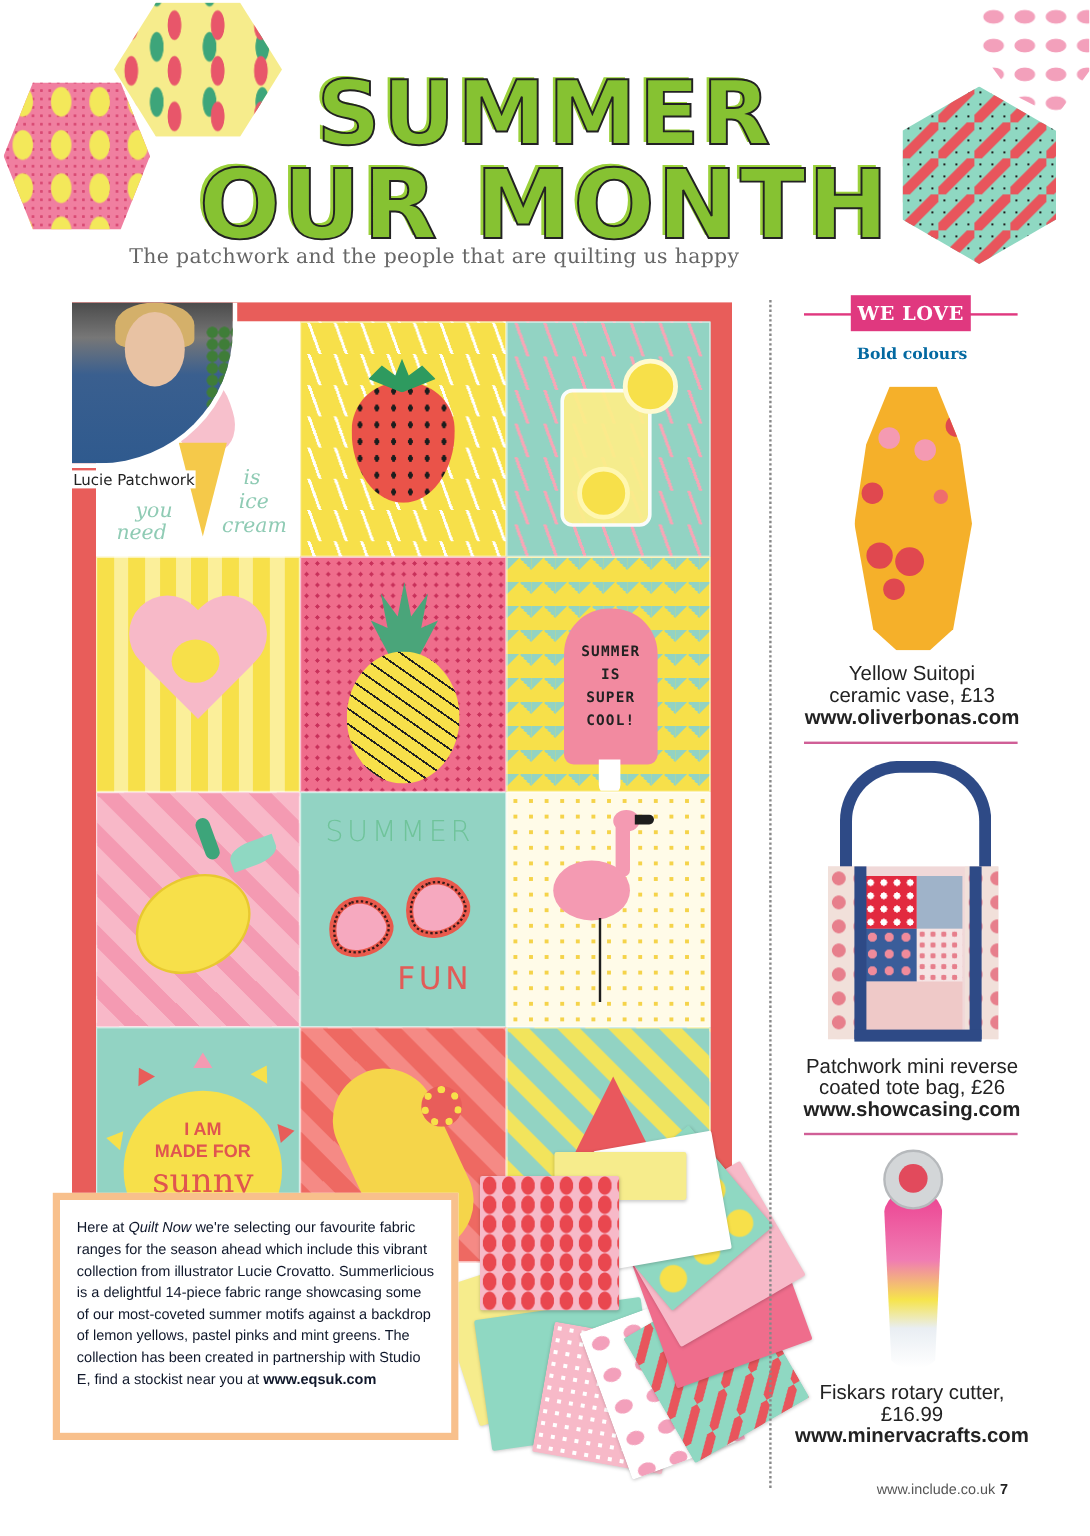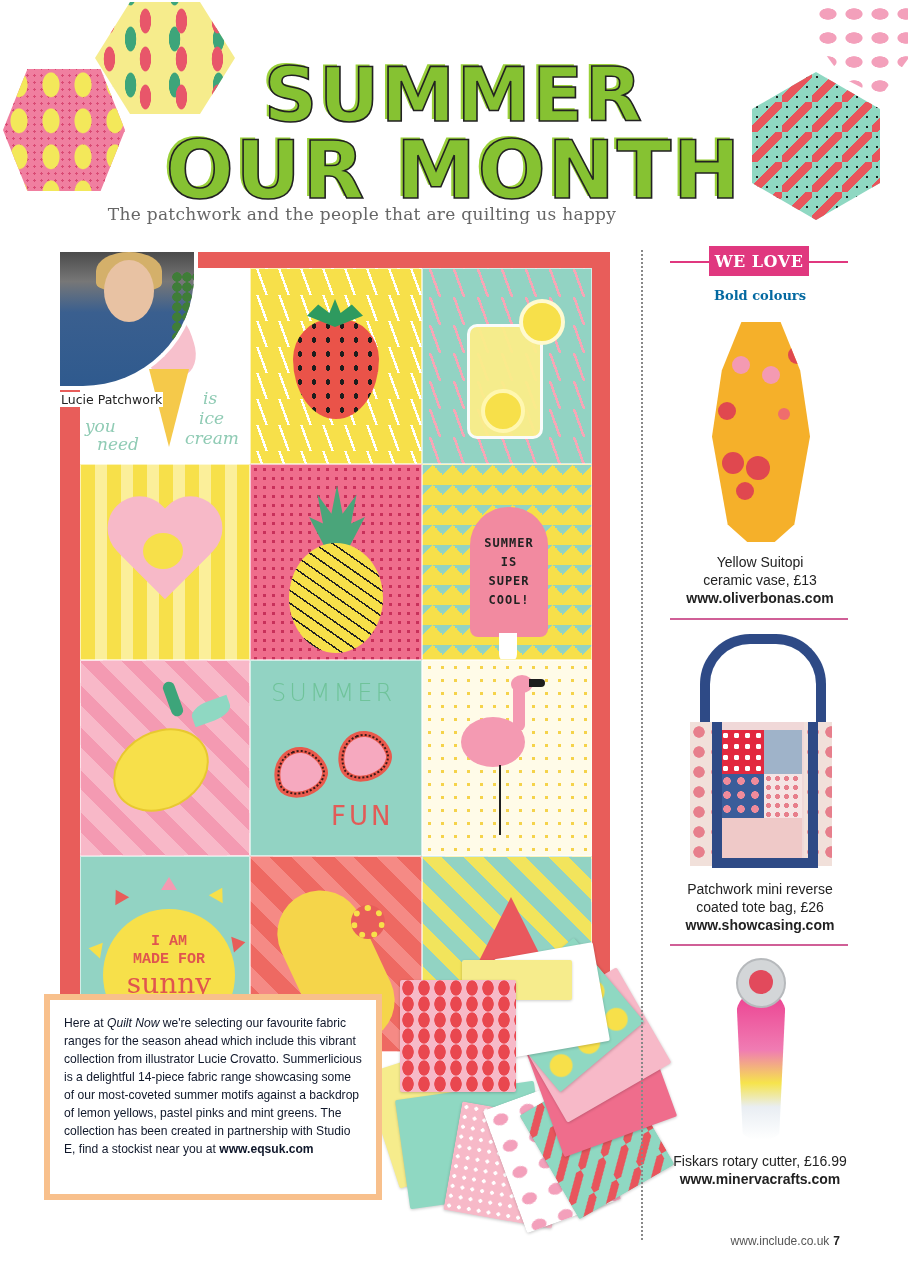--- a/index.html
+++ b/index.html
@@ -82,21 +82,21 @@
   .glass-l { left: 2px; top: 24px; transform: rotate(-20deg); }
   .glass-r { left: 66px; top: 8px; transform: rotate(-20deg); }
 
   .flamingo-body { position: absolute; left: 38px; top: 56px; width: 64px; height: 50px; background: #f49ab2; border-radius: 50% 50% 50% 50%; }
   .flamingo-neck { position: absolute; left: 90px; top: 22px; width: 12px; height: 48px; background: #f49ab2; border-radius: 6px; }
   .flamingo-head { position: absolute; left: 88px; top: 14px; width: 22px; height: 18px; background: #f49ab2; border-radius: 50%; }
   .flamingo-beak { position: absolute; left: 106px; top: 18px; width: 16px; height: 8px; background: #1d1d1d; border-radius: 0 8px 8px 0; }
   .flamingo-leg { position: absolute; left: 76px; top: 104px; width: 2px; height: 70px; background: #1d1d1d; }
 
   .sun-circle { position: absolute; left: 22px; top: 52px; width: 132px; height: 132px; border-radius: 50%; background: #f7e04a; display: flex; flex-direction: column; align-items: center; justify-content: center; padding-top: 0; }
-  .sun-line { font-family: Liberation Mono, monospace; color: #e0554f; font-size: 15px; font-weight: bold; line-height: 18px; text-align: center; }
+  .sun-line { font-family: Liberation Sans, sans-serif; color: #e0554f; font-size: 15px; font-weight: bold; line-height: 18px; text-align: center; }
   .sun-sunny { font-family: "DejaVu Serif", serif; color: #e0554f; font-size: 28px; line-height: 30px; }
   .sun-tri { position: absolute; width: 0; height: 0; border-left: 8px solid transparent; border-right: 8px solid transparent; border-bottom: 13px solid #f7e04a; }
 
   .flipflop { position: absolute; left: 42px; top: 30px; width: 86px; height: 160px; background: #f5d54a; border-radius: 43px; transform: rotate(-25deg); }
   .flip-flower { position: absolute; left: 100px; top: 48px; width: 34px; height: 34px; border-radius: 50%; background: #e85d5a; border: 6px dotted #f7e04a; }
 
   .melon-slice { position: absolute; left: 40px; top: 40px; width: 0; height: 0; border-left: 48px solid transparent; border-right: 48px solid transparent; border-bottom: 96px solid #e9585d; }
 
   .portrait { position: absolute; left: 60px; top: 252px; width: 138px; height: 138px; background: linear-gradient(180deg, #4b4b4b 0%, #777 22%, #3a5f8f 45%, #2f5a8e 100%); border-bottom-right-radius: 115px; border: 4px solid #fff; border-left: none; border-top: none; overflow: hidden; }
   .portrait-face { position: absolute; left: 44px; top: 8px; width: 50px; height: 62px; border-radius: 50%; background: #e8c2a3; }
@@ -119,21 +119,21 @@
   .dotted { position: absolute; left: 641px; top: 250px; height: 990px; width: 0; border-left: 2px dotted #888; }
 
   
   .welove-line { position: absolute; left: 670px; top: 261px; width: 178px; height: 2px; background: #e0387f; }
   .welove { position: absolute; left: 709px; top: 246px; width: 100px; height: 30px; background: #e0387f; color: #fff; font-family: "DejaVu Serif", serif; font-weight: bold; font-size: 16px; display: flex; align-items: center; justify-content: center; letter-spacing: 0.5px; }
   .bold-colours { position: absolute; left: 660px; top: 288px; width: 200px; text-align: center; font-family: "DejaVu Serif", serif; font-weight: bold; color: #0369a1; font-size: 13px; }
 
   .vase { position: absolute; left: 712px; top: 322px; width: 98px; height: 220px; background: #f5b02a; clip-path: polygon(30% 0, 70% 0, 90% 22%, 100% 52%, 84% 92%, 64% 100%, 36% 100%, 16% 92%, 0 52%, 10% 22%); }
   .vase-flower { position: absolute; width: 18px; height: 18px; border-radius: 50%; }
 
-  .prod-caption { position: absolute; left: 660px; width: 200px; text-align: center; font-family: "Liberation Sans", sans-serif; font-size: 14px; color: #222; line-height: 18px; }
+  .prod-caption { position: absolute; left: 660px; width: 200px; text-align: center; font-family: "Liberation Sans", sans-serif; font-size: 17px; color: #222; line-height: 18px; }
   .prod-caption .url { font-weight: bold; display: block; }
   .pink-rule { position: absolute; left: 670px; width: 178px; height: 2px; background: #d05f97; }
 
   .bag-handle { position: absolute; left: 700px; top: 634px; width: 126px; height: 130px; border: 10px solid #2e4a86; border-bottom: none; border-radius: 50px 50px 0 0; }
   .bag-body { position: absolute; left: 690px; top: 722px; width: 142px; height: 144px; background: #f0d8d8; overflow: hidden; }
   .bag-patch { position: absolute; }
   .bag-strap-l, .bag-strap-r { position: absolute; top: 722px; width: 10px; height: 144px; background: #2e4a86; }
   .bag-strap-l { left: 712px; } .bag-strap-r { left: 808px; }
   .bag-base { position: absolute; left: 712px; top: 858px; width: 106px; height: 10px; background: #2e4a86; }
 
@@ -155,21 +155,21 @@
 <h1 class="title title-1">SUMMER</h1>
 <h1 class="title title-2">OUR MONTH</h1>
 <div class="subtitle">The patchwork and the people that are quilting us happy</div>
 
 <div class="panel">
   <div class="panel-inner">
     <div class="grid">
       <div class="cell c-ice">
         <div class="ice-scoop"></div>
         <div class="ice-cone"></div>
-        <div class="ice-text" style="left:4px; top:148px;">you</div>
+        <div class="ice-text" style="left:32px; top:148px;">you</div>
         <div class="ice-text" style="left:16px; top:166px;">need</div>
         <div class="ice-text" style="left:122px; top:120px;">is</div>
         <div class="ice-text" style="left:118px; top:140px;">ice</div>
         <div class="ice-text" style="left:104px; top:160px;">cream</div>
       </div>
       <div class="cell c-straw">
         <div class="strawberry"></div>
         <div class="straw-top"></div>
       </div>
       <div class="cell c-lemonade">

